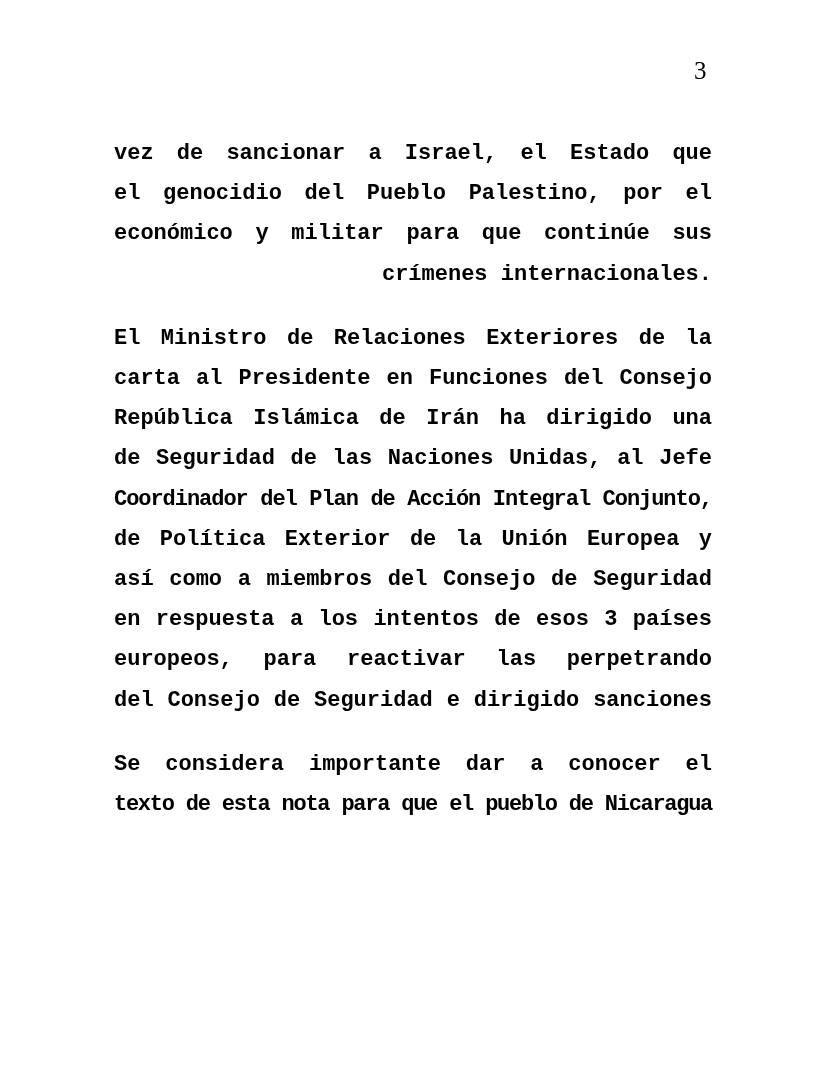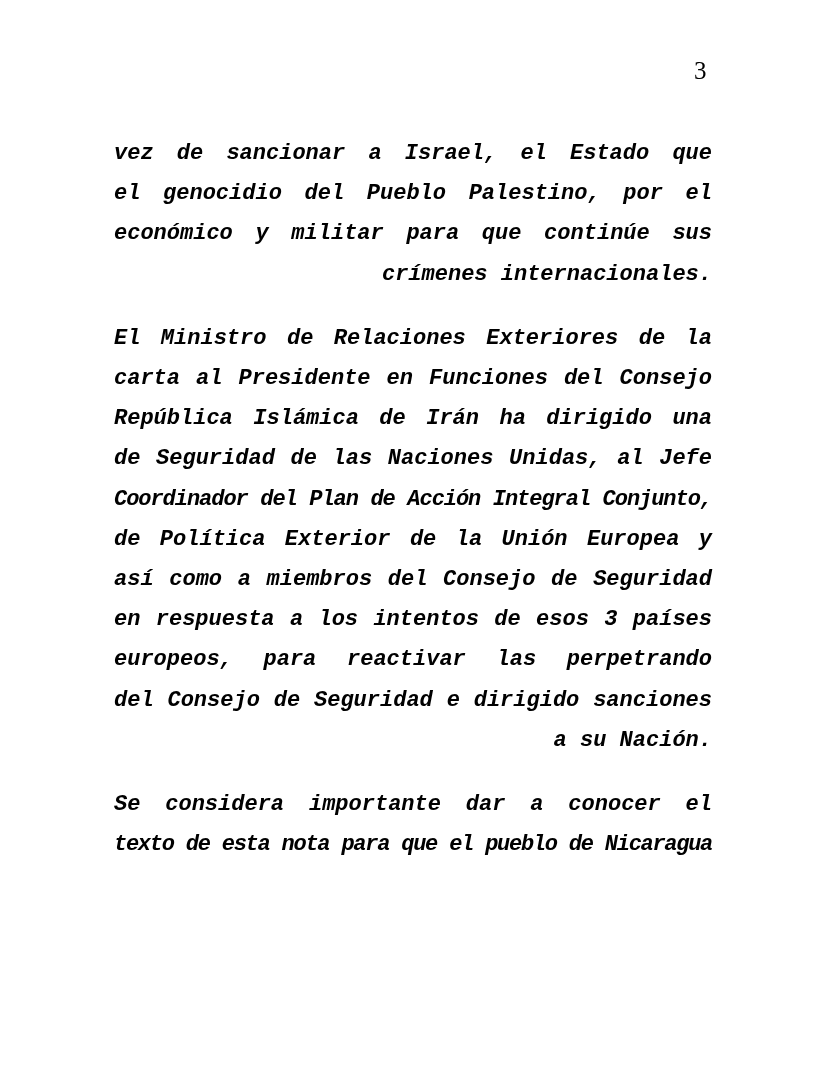--- a/index.html
+++ b/index.html
@@ -24,21 +24,21 @@
     font-weight: normal;
     color: #000000;
     text-align: left;
   }
   .document-body {
     position: absolute;
     left: 114px;
     top: 134px;
     width: 598px;
   }
-  .paragraph { margin-bottom: 24px; font-style: italic; }
+  .paragraph { margin-bottom: 24px; }
   .paragraph:last-child { margin-bottom: 0; }
   .line {
     font-weight: bold;
     font-size: 22px;
     line-height: 40.2px;
     white-space: normal;
     text-align: justify;
     text-align-last: justify;
     overflow: visible;
   }
@@ -63,20 +63,19 @@
         <div class="line">El Ministro de Relaciones Exteriores de la</div>
         <div class="line">carta al Presidente en Funciones del Consejo</div>
         <div class="line">República Islámica de Irán ha dirigido una</div>
         <div class="line">de Seguridad de las Naciones Unidas, al Jefe</div>
         <div class="line" style="letter-spacing: -1.04809px;">Coordinador del Plan de Acción Integral Conjunto,</div>
         <div class="line">de Política Exterior de la Unión Europea y</div>
         <div class="line">así como a miembros del Consejo de Seguridad</div>
         <div class="line">en respuesta a los intentos de esos 3 países</div>
         <div class="line">europeos, para reactivar las perpetrando</div>
         <div class="line">del Consejo de Seguridad e dirigido sanciones</div>
-        <div class="line plain">a su Nación.</div>
       </div>
       <div class="paragraph">
         <div class="line">Se considera importante dar a conocer el</div>
         <div class="line" style="letter-spacing: -1.29219px;">texto de esta nota para que el pueblo de Nicaragua</div>
       </div>
     </div>
 </div>
 
 </body></html>

